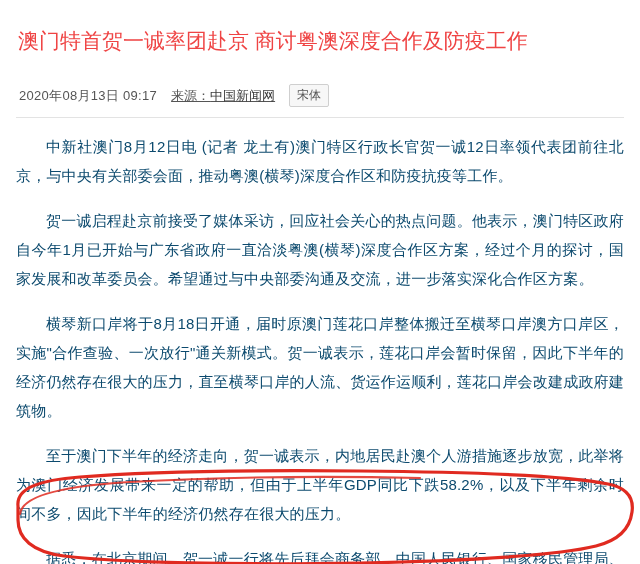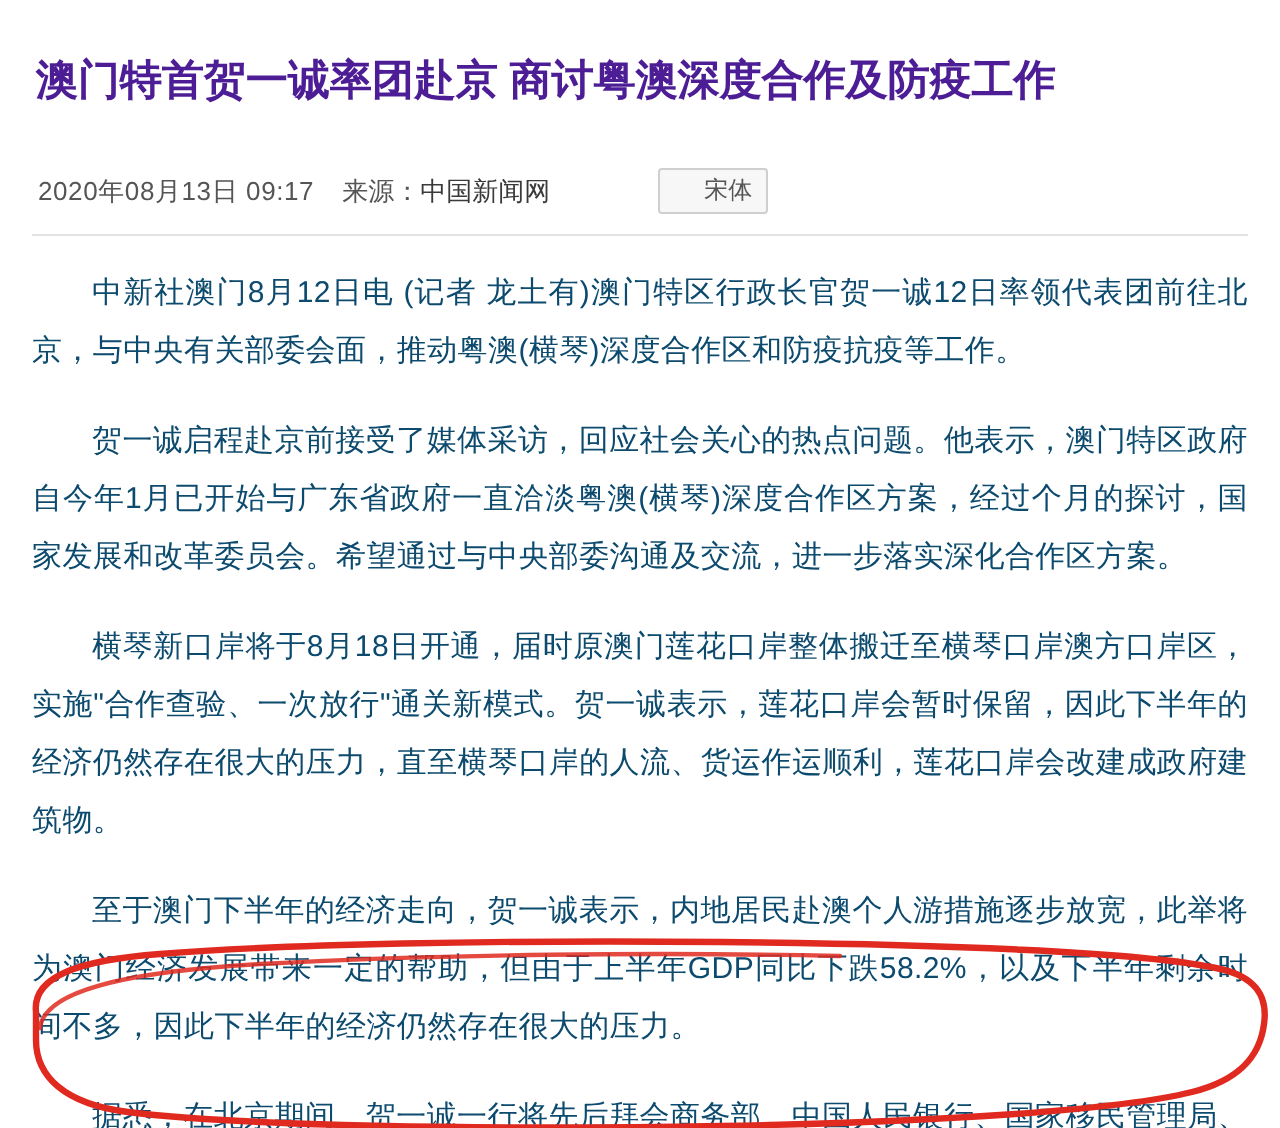--- a/index.html
+++ b/index.html
@@ -17,22 +17,22 @@
   }
   .page {
     position: relative;
     width: 640px;
     height: 564px;
     box-sizing: border-box;
     padding: 0 16px;
   }
   .headline {
     font-size: 21px;
-    font-weight: bold;
-    color: #4c1d95;
+    font-weight: normal;
+    color: #ef4444;
     letter-spacing: 0px;
     line-height: 30px;
     padding-top: 12px;
     padding-left: 2px;
     white-space: nowrap;
   }
   .meta-row {
     display: flex;
     align-items: center;
     gap: 14px;
@@ -42,34 +42,34 @@
     padding-left: 3px;
     padding-bottom: 10px;
   }
   .meta-date {
     color: #555;
     letter-spacing: 0.3px;
     text-align: center;
   }
   .meta-source {
     color: #555;
+    text-decoration: underline;
   }
   .meta-source .src-link {
     color: #3a3a3a;
   }
   .font-tag {
     display: inline-block;
     border: 1px solid #cfcfcf;
     background: #f7f7f7;
     color: #555;
     font-size: 12px;
     line-height: 1;
-    padding: 4px 7px 5px 22px;
+    padding: 4px 7px 5px 7px;
     border-radius: 2px;
-    margin-left: 40px;
   }
   .divider {
     height: 1px;
     background: #e3e3e3;
     margin: 0 0 0 0;
   }
   .article {
     padding-top: 14px;
   }
   .article p {

